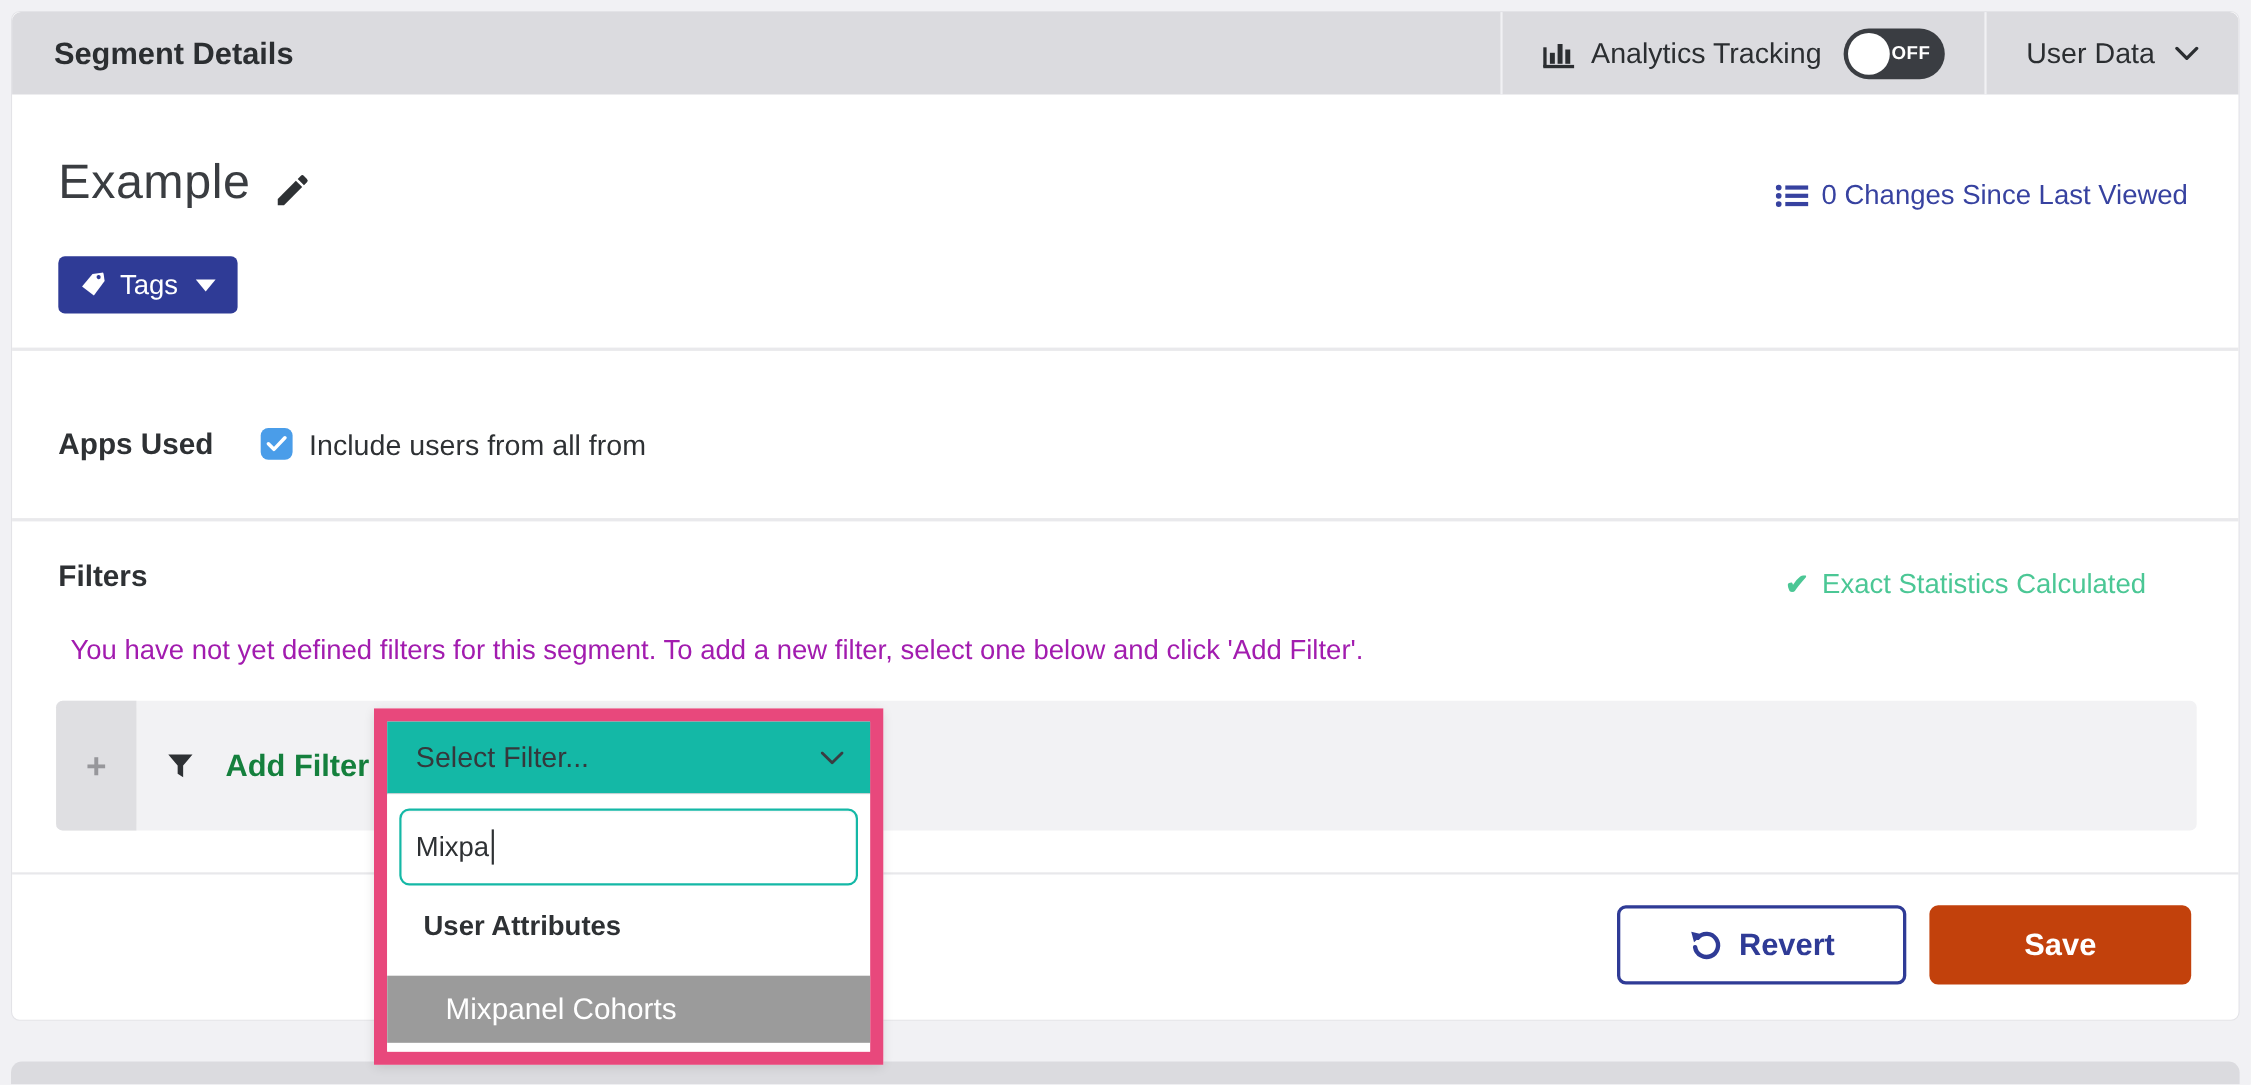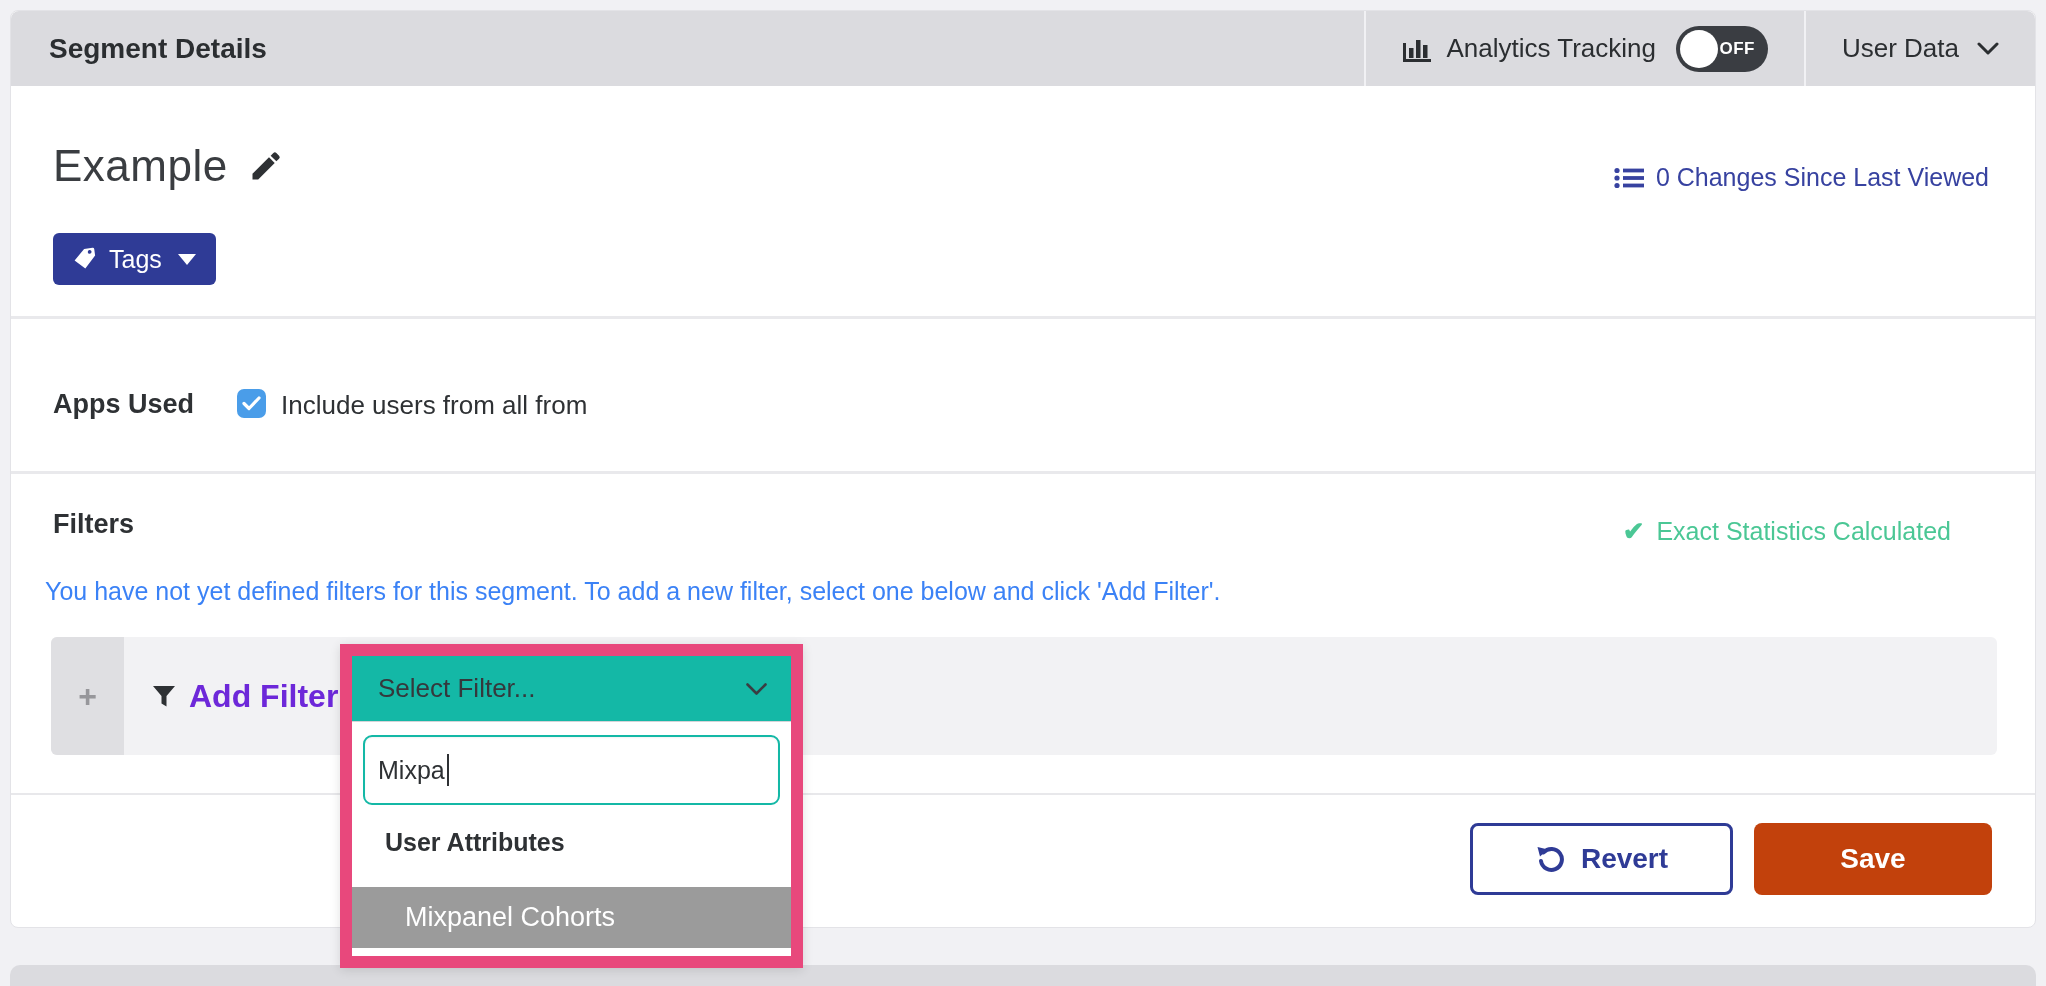--- a/index.html
+++ b/index.html
@@ -18,21 +18,21 @@
   .header-spacer { flex:1 1 auto; }
   .header-divider { width:2px; height:75px; background:#f1f1f4; flex:0 0 auto; }
   .hgroup { display:flex; align-items:center; height:75px; padding:0 36px; gap:14px; }
   .hlabel { font-size:26px; color:#2b2e31; white-space:nowrap; }
   .toggle { position:relative; width:92px; height:46px; border-radius:23px; background:#3a3d42; margin-left:6px; cursor:pointer; }
   .toggle .knob { position:absolute; left:4px; top:4px; width:38px; height:38px; border-radius:50%; background:#ffffff; }
   .toggle .state { position:absolute; right:13px; top:0; line-height:46px; color:#ffffff; font-size:17px; font-weight:bold; letter-spacing:.5px; }
   .userdata { gap:18px; cursor:pointer; }
 
   
-  .name-row { position:absolute; left:42px; top:130px; display:flex; align-items:center; gap:20px; }
+  .name-row { position:absolute; left:42px; top:130px; display:flex; align-items:flex-end; gap:20px; }
   .segment-name { font-size:44px; font-weight:300; color:#3a3d41; letter-spacing:.5px; }
   .tags-btn { position:absolute; left:42px; top:222px; height:52px; display:inline-flex; align-items:center;
               gap:12px; padding:0 20px; background:#2f3b96; border-radius:6px; color:#fff; cursor:pointer; border:none; }
   .tags-label { font-size:25px; color:#fff; }
   .caret-down { width:0; height:0; border-left:9px solid transparent; border-right:9px solid transparent; border-top:11px solid #ffffff; margin-left:4px; }
   .changes-link { position:absolute; right:46px; top:152px; display:flex; align-items:center; gap:12px;
                   color:#3742a0; font-size:25px; cursor:pointer; }
 
   .hr { position:absolute; left:0; width:100%; height:3px; background:#e9e9ec; }
   .hr.one { top:305px; } .hr.two { top:460px; }
@@ -42,29 +42,29 @@
   .apps-label { position:absolute; left:42px; top:378px; font-size:27px; font-weight:bold; }
   .checkbox { position:absolute; left:226px; top:378px; width:29px; height:29px; border-radius:7px;
               background:#4a9de9; display:flex; align-items:center; justify-content:center; cursor:pointer; }
   .apps-check-label { position:absolute; left:270px; top:379px; font-size:26px; }
 
   
   .filters-heading { position:absolute; left:42px; top:498px; font-size:27px; font-weight:bold; }
   .stats-badge { position:absolute; right:84px; top:505px; display:flex; align-items:center; gap:12px;
                  color:#4bc795; font-size:25px; }
   .stats-badge .check { font-size:26px; font-weight:bold; }
-  .filters-desc { position:absolute; left:34px; top:566px; font-size:25px; color:#3b82f6; }
+  .filters-desc { position:absolute; left:53px; top:566px; font-size:25px; color:#a21caf; }
 
   .addfilter-row { position:absolute; left:40px; top:626px; width:1946px; height:118px;
                    background:#f2f2f4; border-radius:6px; }
   .plus-block { position:absolute; left:0; top:0; width:73px; height:118px; background:#dfdfe2;
                 border-radius:6px 0 0 6px; display:flex; align-items:center; justify-content:center;
                 font-size:32px; font-weight:bold; color:#97979b; cursor:pointer; }
   .addfilter-cta { position:absolute; left:100px; top:0; height:118px; display:flex; align-items:center; gap:12px; cursor:pointer; }
-  .addfilter-cta .lbl { font-size:32px; font-weight:bold; color:#6d28d9; }
+  .addfilter-cta .lbl { font-size:28px; font-weight:bold; color:#15803d;margin-left:16px; }
 
   
   .btn { position:absolute; top:812px; height:72px; border-radius:8px; display:flex; align-items:center;
          justify-content:center; gap:16px; font-size:28px; font-weight:bold; cursor:pointer; }
   .btn-revert { left:1459px; width:263px; background:#ffffff; border:3px solid #2f3b96; color:#2f3b96; }
   .btn-save { left:1743px; width:238px; background:#c2410c; border:none; color:#ffffff; }
 
   
   .bottom-bar { position:absolute; left:10px; top:965px; width:2026px; height:21px;
                 background:#dbdbdf; border-radius:10px 10px 0 0; }

